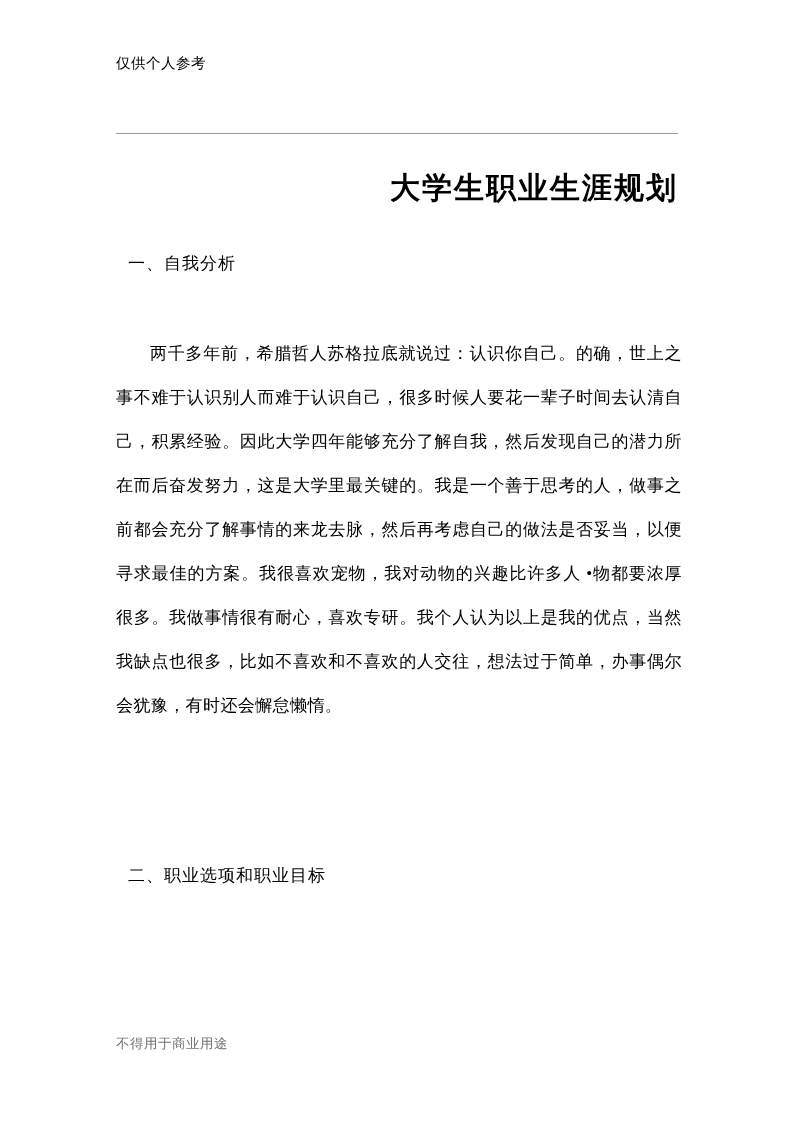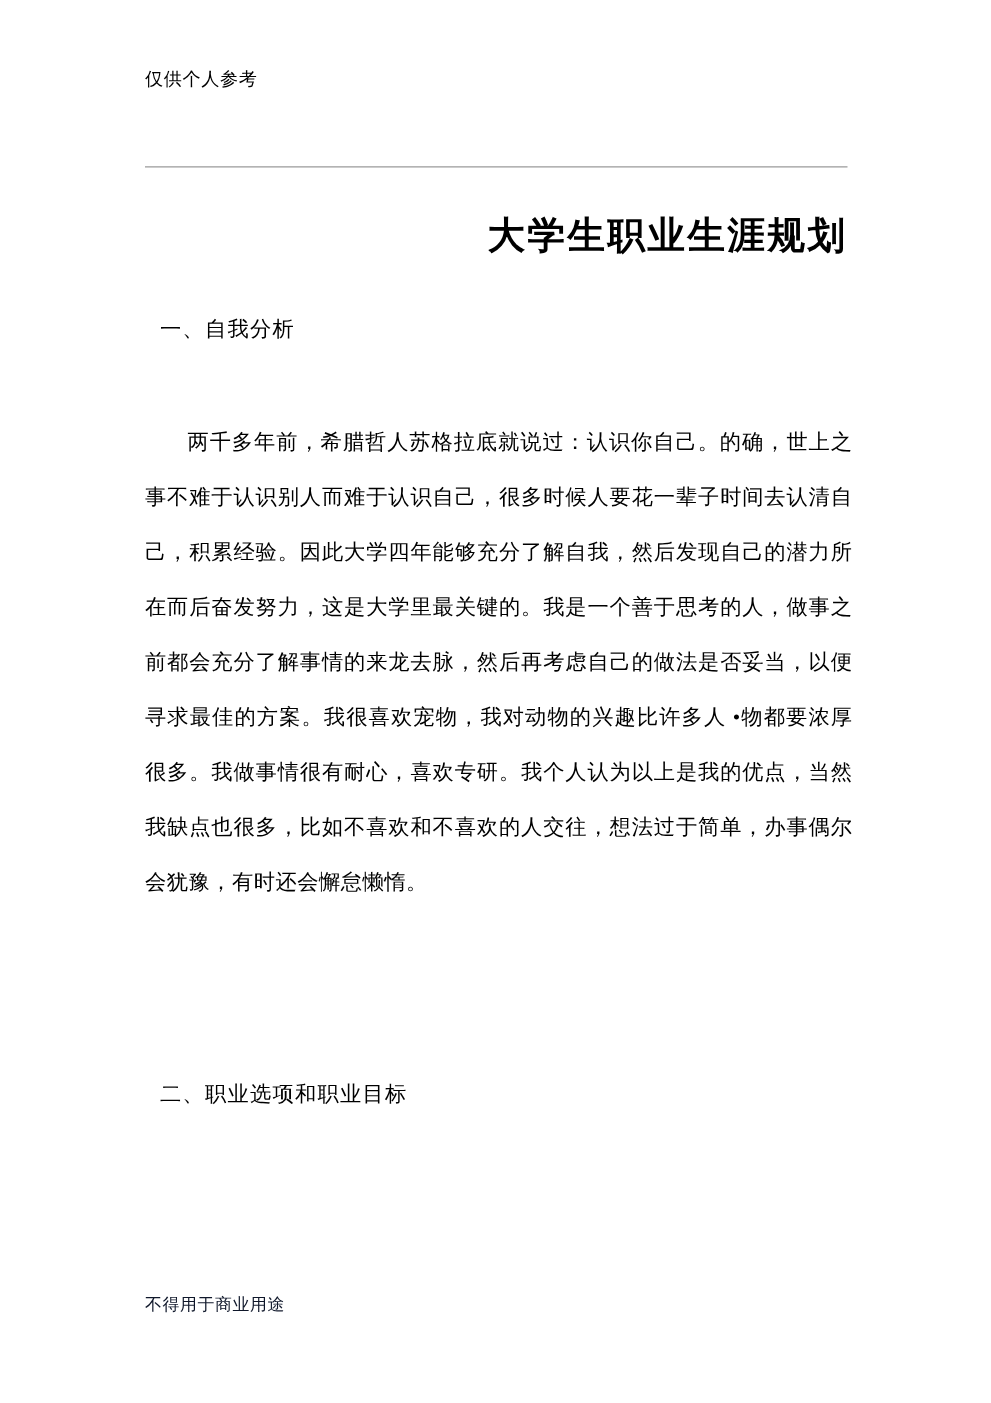--- a/index.html
+++ b/index.html
@@ -69,21 +69,21 @@
   #para-1 { top: 332px; }
   #para-2 { top: 868px; }
 
   .footer-note {
     position: absolute;
     top: 1035px;
     left: 116px;
     font-size: 13.5px;
     font-family: Liberation Serif, serif;
     letter-spacing: 0.5px;
-    color: #0f172a;
+    color: #737373;
   }
 </style>
 </head>
 <body>
 
 <div class="page">
 
   <div class="header-note">仅供个人参考</div>
 
   <div class="rule"></div>

